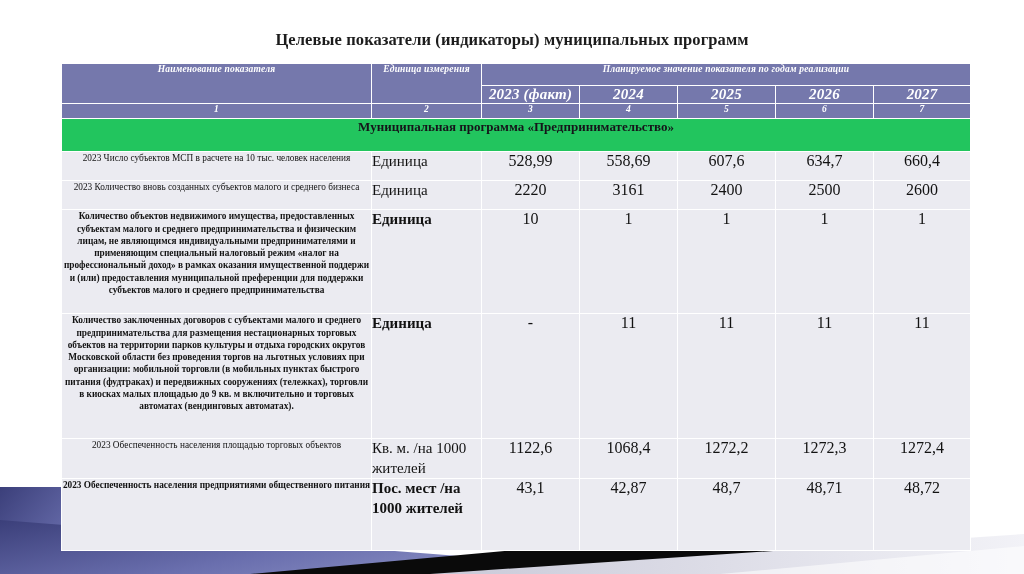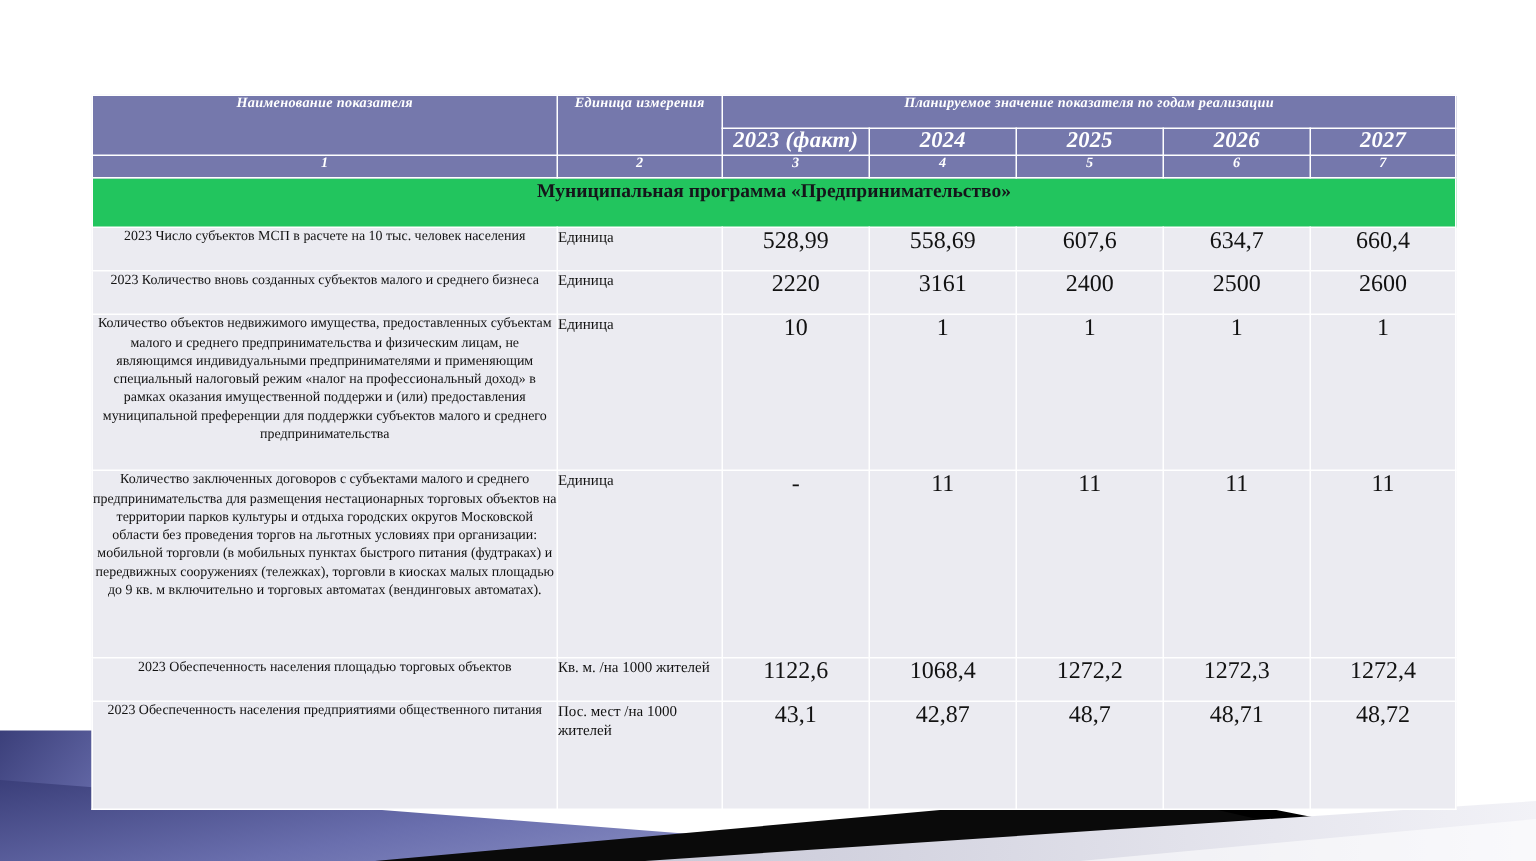--- a/index.html
+++ b/index.html
@@ -84,34 +84,34 @@
   
   .c-name {
     font-size: 9.3px;
     line-height: 1.32;
     color: #121212;
     padding: 3px 5px 3px 5px;
     text-align: center;
     vertical-align: top;
   }
   .c-unit {
-    font-size: 10px;
+    font-size: 15px;
     line-height: 1.3;
     color: #121212;
     padding: 3px 6px 3px 10px;
     text-align: left;
     vertical-align: top;
   }
   .c-val {
     font-size: 16px;
     color: #121212;
     text-align: center;
     vertical-align: middle;
   }
-  .r-tall .c-name, .r-tall .c-unit { vertical-align: top; }
+  .r-tall .c-name, .r-tall .c-unit { vertical-align: top; font-weight: bold; }
 
   
 </style>
 </head>
 <body>
 
 <div id="slide">
 
   <svg id="deco-layer" width="1024" height="574" viewBox="0 0 1024 574">
     <defs>
@@ -129,20 +129,21 @@
     <polygon points="0,487 182,487 0,574" fill="url(#gp)"></polygon>
     <polygon points="0,520 690,574 0,574" fill="url(#gp)"></polygon>
 
     <polygon points="390,574 800,530 1024,574" fill="#000000"></polygon>
     <polygon points="250,574 760,528 838,546 470,574" fill="#0a0a0a"></polygon>
 
     <polygon points="430,574 1024,534 1024,574" fill="url(#gg)"></polygon>
     <polygon points="720,574 1024,546 1024,574" fill="#ffffff" opacity="0.55"></polygon>
   </svg>
 
+  <div id="title">Целевые показатели (индикаторы) муниципальных программ</div>
 
   <div id="table-wrap">
     <table class="ind">
       <colgroup>
         <col style="width:310px">
         <col style="width:110px">
         <col style="width:98px">
         <col style="width:98px">
         <col style="width:98px">
         <col style="width:98px">

